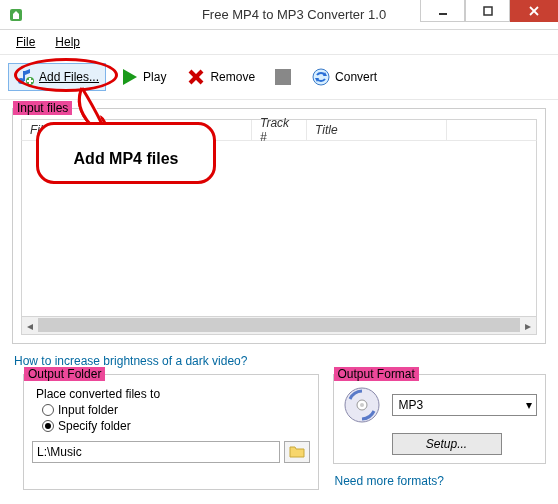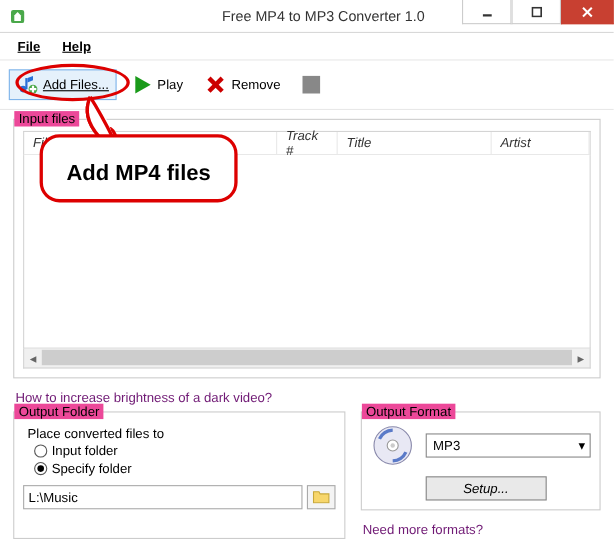--- a/index.html
+++ b/index.html
@@ -8,21 +8,21 @@
 .titlebar { height: 30px; background: linear-gradient(#fff, #fff); border-bottom: 1px solid #d8d8d8; display: flex; align-items: center; padding-left: 8px; position: relative; }
 .titlebar .app-icon { width: 16px; height: 16px; margin-right: 6px; }
 .titlebar .title { flex: 1; text-align: center; color: #333; font-size: 13px; }
 .winbtns { position: absolute; right: 0; top: 0; display: flex; }
 .winbtn { width: 45px; height: 22px; display: flex; align-items: center; justify-content: center; border: 1px solid #ccc; border-top: none; background: #fff; }
 .winbtn.close { background: #c84031; color: #fff; border-color: #c84031; width: 48px; }
 .winbtn svg { pointer-events: none; }
 
 .menubar { height: 24px; display: flex; align-items: center; padding: 0 8px; gap: 4px; border-bottom: 1px solid transparent; }
 .menubar .menuitem { padding: 2px 8px; cursor: default; }
-.menubar .menuitem u { text-decoration: underline; font-weight: bold; }
+.menubar .menuitem u { text-decoration: underline; }
 
 .toolbar { height: 46px; display: flex; align-items: center; padding: 4px 8px; gap: 6px; border-top: 1px solid #e8e8e8; border-bottom: 1px solid #e8e8e8; }
 .tbtn { display: flex; align-items: center; gap: 4px; height: 28px; padding: 0 6px; cursor: pointer; border: 1px solid transparent; }
 .tbtn.hover { border: 1px solid #7eb4ea; background: #e5f1fb; }
 .tbtn .ico { width: 20px; height: 20px; display: flex; align-items: center; justify-content: center; }
 .tbtn .lbl { color: #000; }
 .tbtn .lbl.u { text-decoration: underline; }
 .stop-ico { width: 16px; height: 16px; background: #888; display: inline-block; }
 
 .content { padding: 8px 12px 10px 12px; }
@@ -32,42 +32,42 @@
 
 .listhead { display: flex; background: #fff; border: 1px solid #d4d4d4; border-bottom: 1px solid #e8e8e8; height: 22px; align-items: center; }
 .listhead .col { padding: 0 8px; border-right: 1px solid #e8e8e8; height: 100%; display: flex; align-items: center; color: #333; font-style: italic; }
 .listbody { height: 176px; background: #fff; border: 1px solid #d4d4d4; border-top: none; }
 .hscroll { height: 18px; background: #f0f0f0; border: 1px solid #d4d4d4; border-top: none; position: relative; display: flex; align-items: center; }
 .hscroll .thumb { position: absolute; left: 16px; right: 16px; height: 14px; background: #cdcdcd; top: 1px; }
 .hscroll .arrow { width: 16px; height: 16px; display: flex; align-items: center; justify-content: center; color: #666; position: absolute; }
 .hscroll .arrow.left { left: 0; }
 .hscroll .arrow.right { right: 0; }
 
-.link { color: #701a75; cursor: pointer; display: inline-block; margin: 6px 2px; }
-
-.bottom { display: flex; gap: 14px; }
+.link { color: #0369a1; cursor: pointer; display: inline-block; margin: 6px 2px; }
+
+.bottom { display: flex; gap: 14px; margin-left: 11px; }
 .output-folder { flex: 1.3; }
 .output-format { flex: 1; }
 
 .radio-row { display: flex; align-items: center; gap: 4px; margin: 2px 0 2px 10px; }
 .radio { width: 12px; height: 12px; border: 1px solid #555; border-radius: 50%; position: relative; }
 .radio.checked::after { content: ""; position: absolute; width: 6px; height: 6px; background: #000; border-radius: 50%; top: 2px; left: 2px; }
 
 .pathrow { display: flex; gap: 4px; margin-top: 8px; }
 .pathinput { flex: 1; height: 22px; border: 1px solid #aaa; background: #fff; padding: 0 4px; display: flex; align-items: center; }
 .browse-btn { width: 26px; height: 22px; border: 1px solid #aaa; background: #f4f4f4; display: flex; align-items: center; justify-content: center; }
 
 .fmtrow { display: flex; align-items: center; gap: 10px; margin-bottom: 8px; }
 .cd-icon { width: 40px; height: 40px; }
 .select { flex: 1; height: 22px; border: 1px solid #888; background: #fff; display: flex; align-items: center; padding: 0 6px; position: relative; }
 .select .caret { position: absolute; right: 4px; }
 .setup-btn { width: 110px; height: 22px; border: 1px solid #888; background: #e9e9e9; margin-left: 50px; display: flex; align-items: center; justify-content: center; cursor: pointer; font-style: italic; }
 
 .callout { position: absolute; top: 122px; left: 36px; width: 180px; height: 62px; border: 3px solid #d00; border-radius: 18px; background: #fff; display: flex; align-items: center; justify-content: center; z-index: 10; }
-.callout-text { font-weight: bold; font-size: 20px; color: #000; margin-top: 11px; }
+.callout-text { font-weight: bold; font-size: 16px; color: #000; margin-top: 11px; }
 .callout-tail { position: absolute; top: 86px; left: 72px; z-index: 9; }
 .hl-ellipse { position: absolute; top: 58px; left: 14px; width: 104px; height: 34px; border: 3px solid #d00; border-radius: 50%; z-index: 8; pointer-events: none; }
 </style>
 </head>
 <body>
 
 <div class="titlebar">
   <span class="app-icon">
     <svg viewBox="0 0 16 16">
         <rect x="2" y="2" width="12" height="12" fill="#4aa84a" rx="2"></rect>
@@ -127,30 +127,41 @@
         <svg viewBox="0 0 20 20">
           <line x1="4" y1="4" x2="16" y2="16" stroke="#c00" stroke-width="4"></line>
           <line x1="16" y1="4" x2="4" y2="16" stroke="#c00" stroke-width="4"></line>
         </svg>
       </span>
     <span class="lbl">Remove</span>
   </div>
   <div class="tbtn">
     <span class="stop-ico"></span>
   </div>
+  <div class="tbtn">
+    <span class="ico">
+        <svg viewBox="0 0 20 20">
+          <circle cx="10" cy="10" r="8" fill="#d8efff" stroke="#3a7ac8" stroke-width="1"></circle>
+          <path d="M6 8 A5 5 0 0 1 14 8" fill="none" stroke="#2a6fd6" stroke-width="2"></path>
+          <polygon points="14,5 16,9 12,9" fill="#2a6fd6"></polygon>
+          <path d="M14 12 A5 5 0 0 1 6 12" fill="none" stroke="#2a6fd6" stroke-width="2"></path>
+          <polygon points="6,15 4,11 8,11" fill="#2a6fd6"></polygon>
+        </svg>
+      </span>
+    <span class="lbl">Convert</span>
+  </div>
 </div>
 
 <div class="content">
   <div class="fieldset" style="padding-top:10px">
     <span class="legend">Input files</span>
     <div class="listhead">
       <div class="col" style="width:230px">Filename</div>
       <div class="col" style="width:55px">Track #</div>
       <div class="col" style="width:140px">Title</div>
-      <div class="col" style="flex:1">Artist</div>
     </div>
     <div class="listbody"></div>
     <div class="hscroll">
       <span class="arrow left">◂</span>
       <span class="thumb"></span>
       <span class="arrow right">▸</span>
     </div>
   </div>
 
   <span class="link">How to increase brightness of a dark video?</span>

